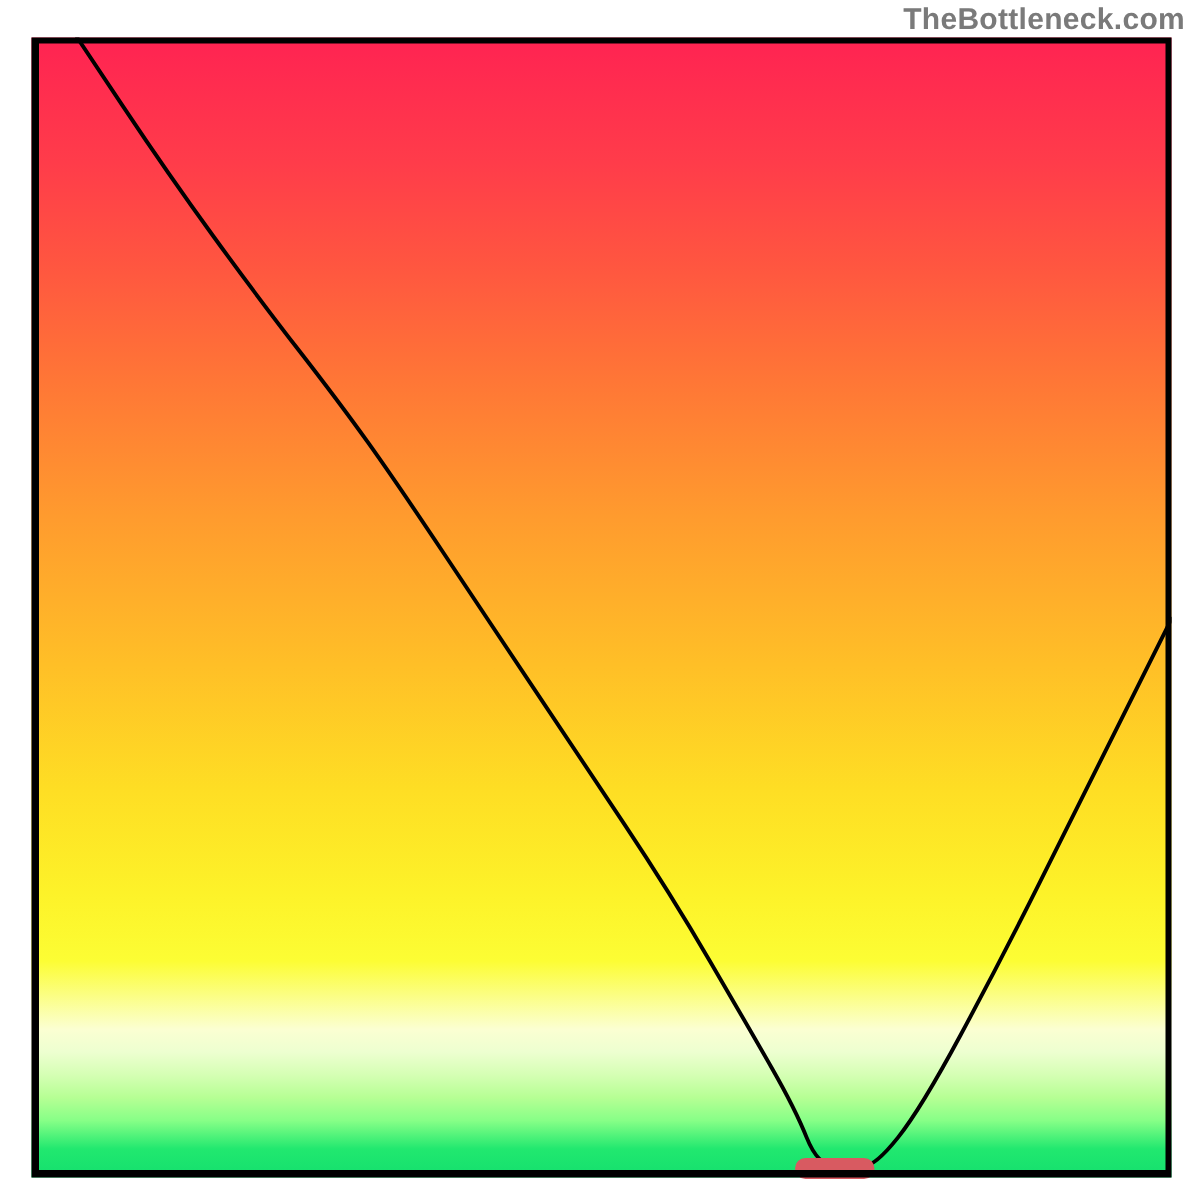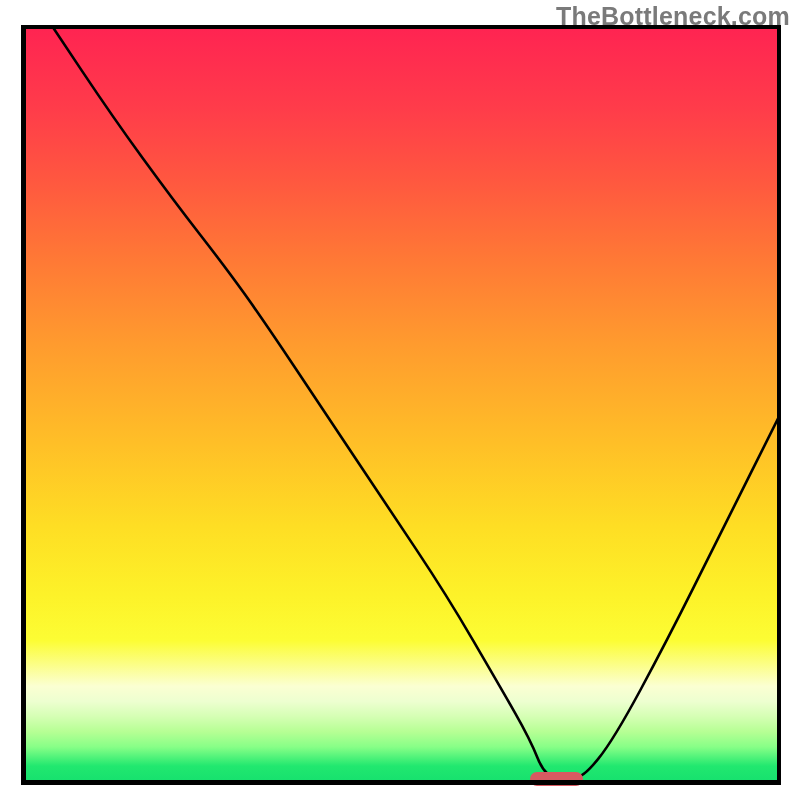--- a/index.html
+++ b/index.html
@@ -13,21 +13,21 @@
   }
   .wrap {
     position: relative;
     width: 800px;
     height: 800px;
   }
   .attribution {
     position: absolute;
     top: 2px;
     right: 10px;
-    font-size: 25px;
+    font-size: 20px;
     font-weight: 600;
     color: #7a7a7a;
     letter-spacing: 0.2px;
     z-index: 20;
   }
   .plot-area {
     position: absolute;
     left: 21px;
     top: 25px;
     width: 760px;

